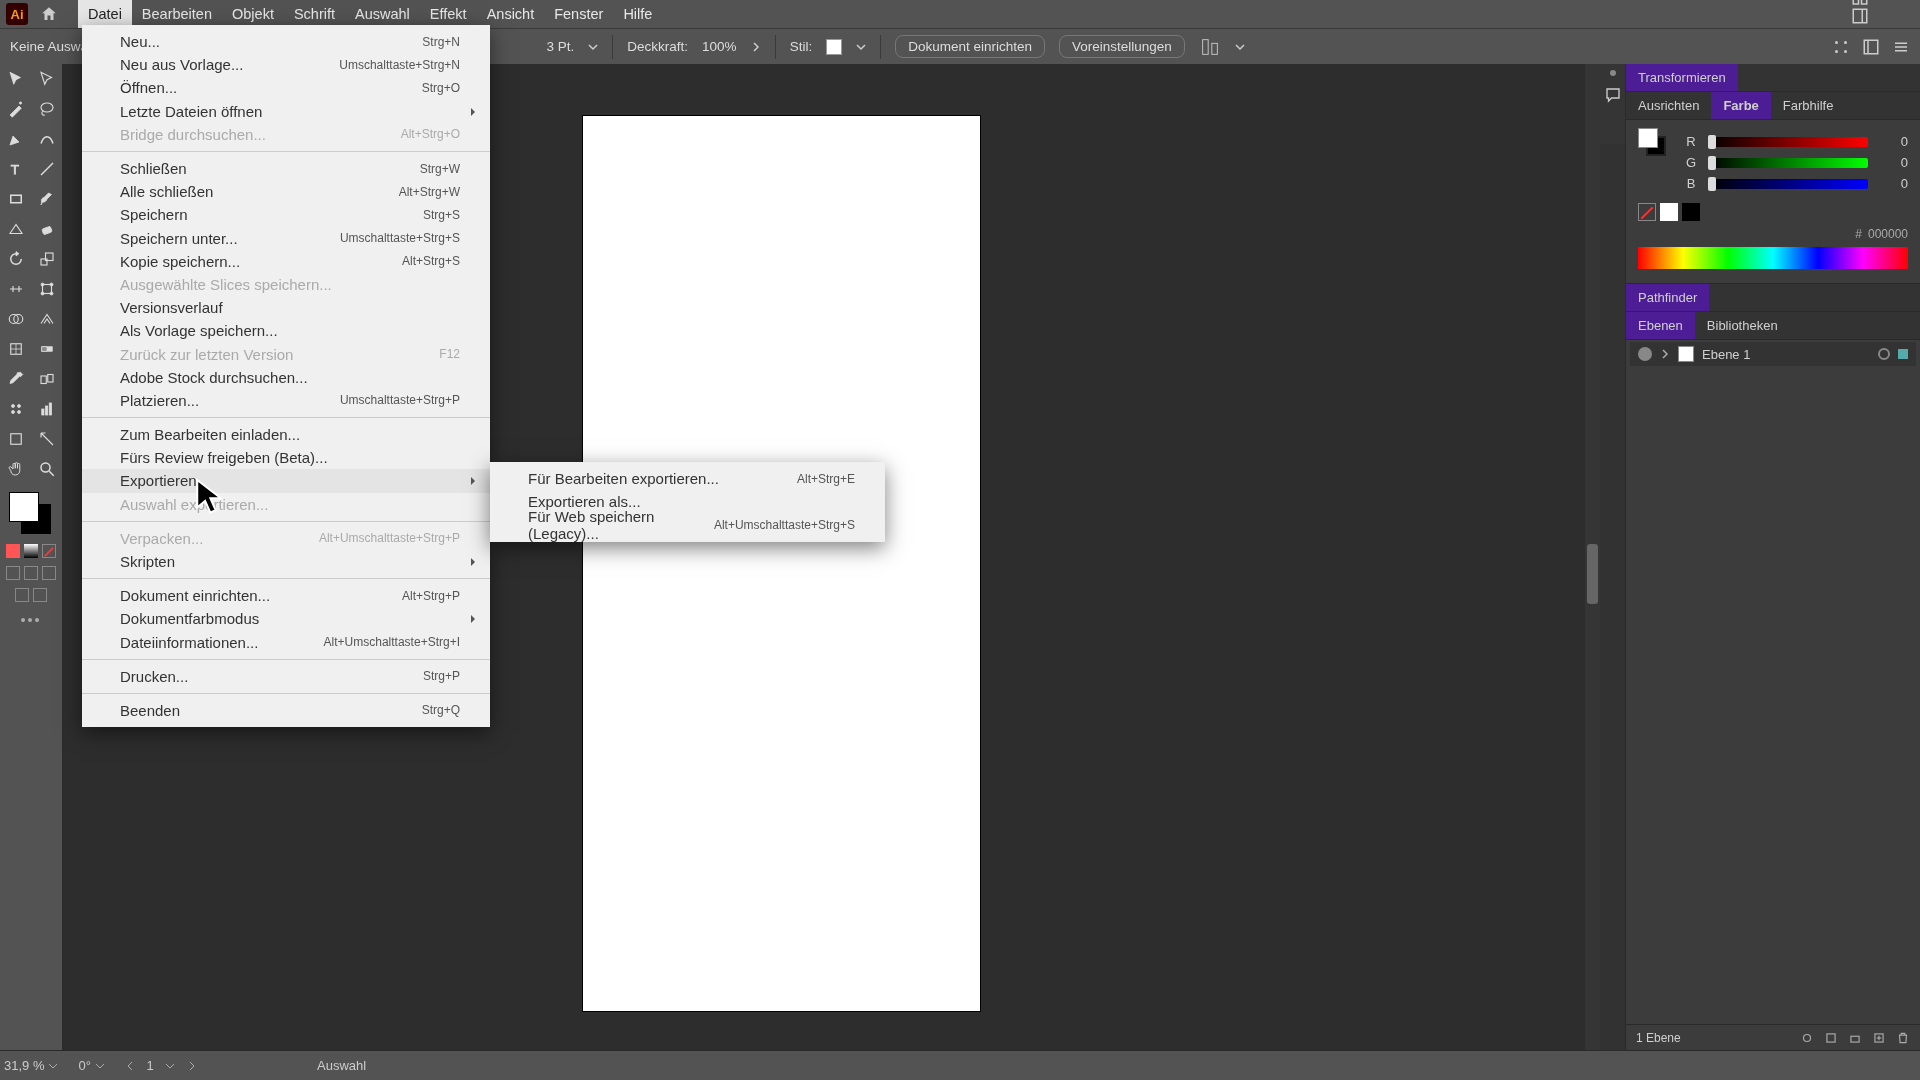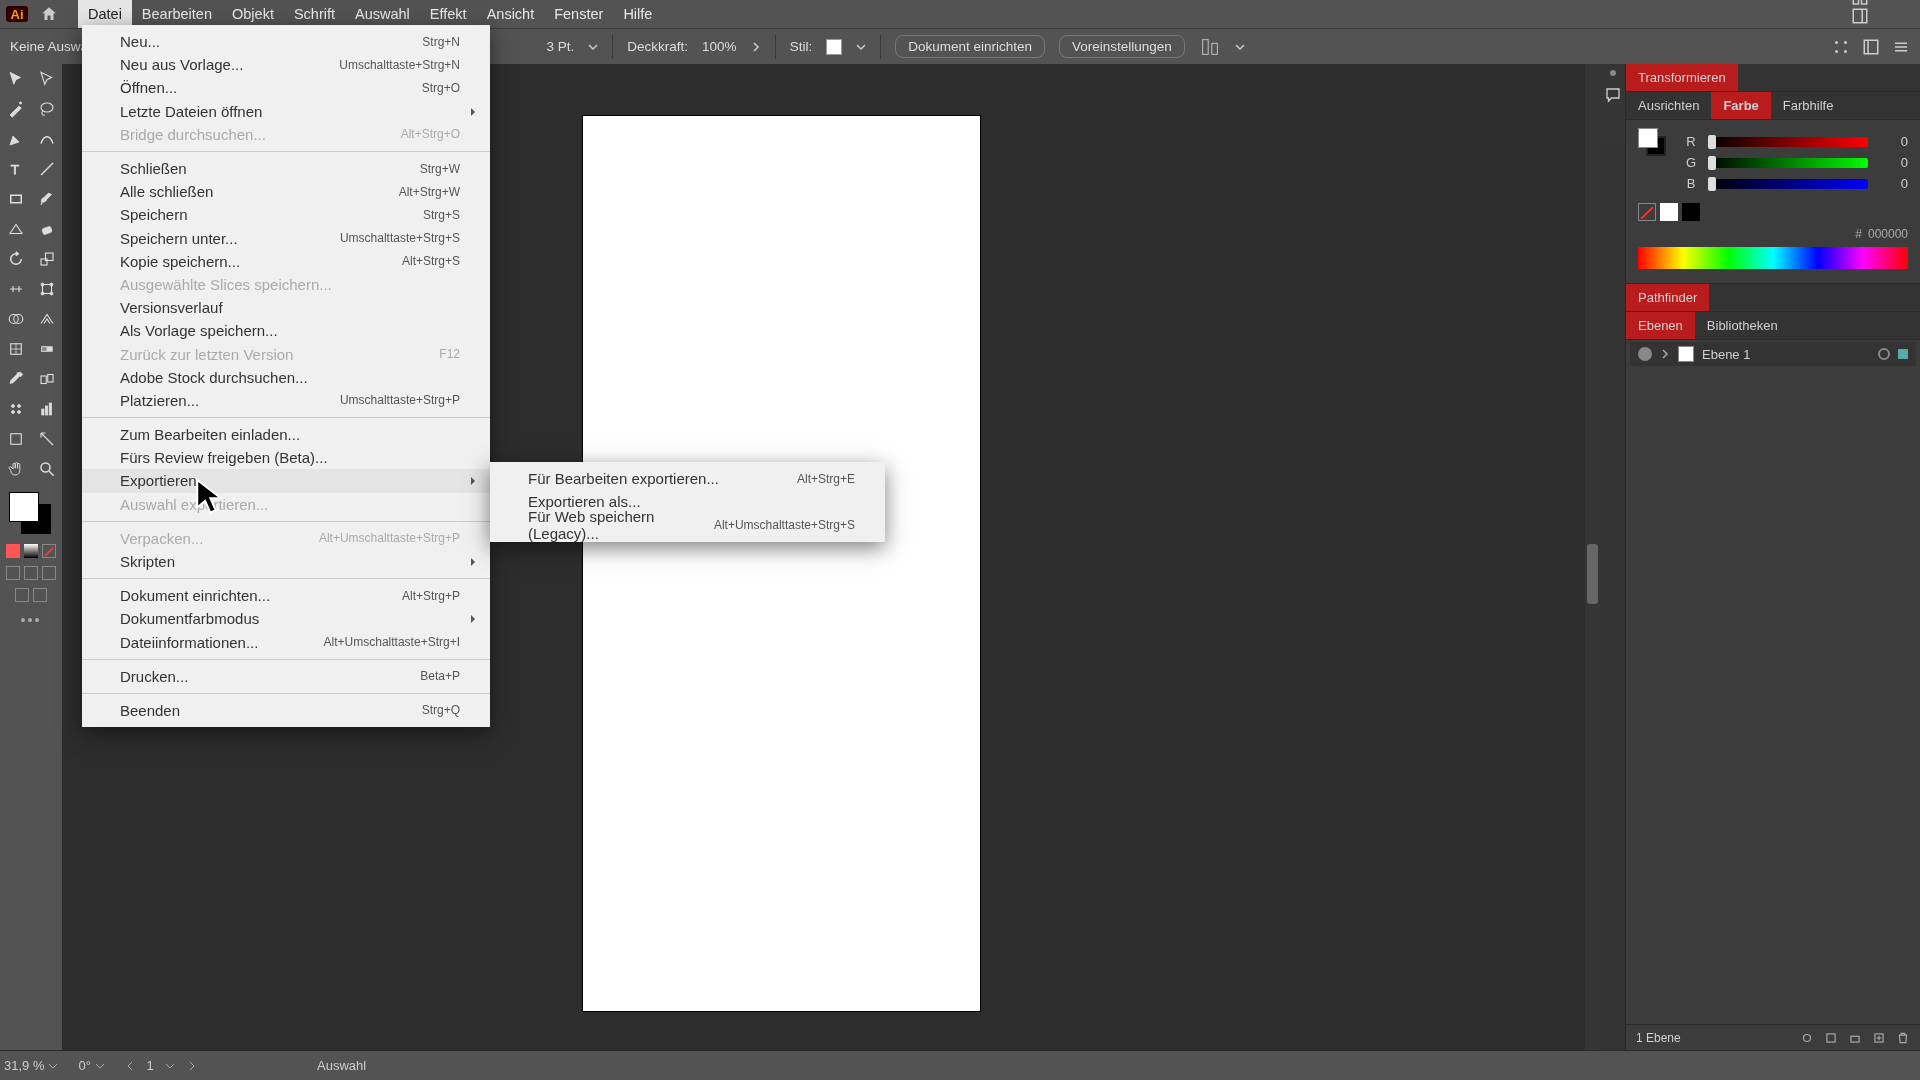--- a/index.html
+++ b/index.html
@@ -1,20 +1,20 @@
 <!DOCTYPE html>
 <html><head>
 <meta charset="utf-8">
 <style>
 * { margin:0; padding:0; box-sizing:border-box; font-family:"Segoe UI",Tahoma,sans-serif; user-select:none; }
 body { width:1920px; height:1080px; background:#323232; overflow:hidden; position:relative; color:#ccc; font-size:14.5px; }
 
 
 .menubar { position:absolute; top:0; left:0; right:0; height:28px; background:#535353; display:flex; align-items:center; padding:0 6px; }
-.ai-icon { width:22px; height:16px; background:#330000; color:#ff9a00; font-weight:bold; font-size:13px; display:flex; align-items:center; justify-content:center; margin-right:10px; border-radius:3px;}
+.ai-icon { width:22px; height:22px; background:#330000; color:#ff9a00; font-weight:bold; font-size:13px; display:flex; align-items:center; justify-content:center; margin-right:10px; border-radius:3px;}
 .home-icon { width:22px; height:22px; display:flex; align-items:center; justify-content:center; margin-right:18px; cursor:pointer;}
 .home-icon svg { width:18px; height:18px; fill:#ccc; }
 .menubar-item { padding:0 10px; height:28px; line-height:28px; color:#e8e8e8; cursor:pointer; }
 .menubar-item.active { background:#e6e6e6; color:#222; }
 .menubar-right { margin-left:auto; display:flex; align-items:center; padding-right:8px;flex-direction:column;}
 .share-btn { background:#1473e6; color:#fff; padding:3px 14px; border-radius:14px; font-size:14px; cursor:pointer;}
 .win-btn { width:18px; height:18px; display:flex; align-items:center; justify-content:center; cursor:pointer; color:#ccc;}
 .icon18 { width:18px; height:18px; fill:currentColor; }
 
 
@@ -48,21 +48,21 @@
 
 
 .comment-strip{ position:absolute; top:64px; right:295px; width:25px; height:80px; background:#353535; display:flex; flex-direction:column; align-items:center; padding-top:6px; gap:10px;}
 .comment-strip .dot{width:6px;height:6px;background:#888;border-radius:50%;}
 .comment-strip svg{width:18px;height:18px;fill:#ccc;}
 
 
 .rpanel { position:absolute; top:64px; right:0; width:295px; bottom:30px; background:#3c3c3c; border-left:1px solid #2a2a2a; font-size:13px; color:#d0d0d0;}
 .panel-tabs { display:flex; border-bottom:1px solid #2a2a2a; background:#333;}
 .panel-tabs .t { padding:6px 12px; cursor:pointer; }
-.panel-tabs .t.act { background:#b91c1c; }
+.panel-tabs .t.act { background:#4c1d95; }
 .panel-section { padding:8px 12px; border-bottom:1px solid #2a2a2a;}
 .slider-row{display:flex;align-items:center;gap:10px;margin:6px 0;}
 .slider-row .lab{width:14px;text-align:center;}
 .slider-row .track{flex:1;height:10px;position:relative;border-radius:2px;}
 .slider-row .track .knob{position:absolute;left:0;top:-2px;width:8px;height:14px;background:#ddd;border-radius:2px;}
 .track.r{background:linear-gradient(90deg,#000,#f00);}
 .track.g{background:linear-gradient(90deg,#000,#0f0);}
 .track.b{background:linear-gradient(90deg,#000,#00f);}
 .slider-row .val{width:30px;text-align:right;}
 .swatch-row{display:flex;gap:4px;align-items:center;margin:6px 0;}
@@ -633,21 +633,21 @@
           <path d="M3 1l4 4-4 4"></path>
         </svg></span>
     </div>
     <div class="mi">
       <span class="lab">Dateiinformationen...</span>
       <span class="sc">Alt+Umschalttaste+Strg+I</span>
     </div>
     <div class="msep"></div>
     <div class="mi">
       <span class="lab">Drucken...</span>
-      <span class="sc">Beta+P</span>
+      <span class="sc">Strg+P</span>
     </div>
     <div class="msep"></div>
     <div class="mi">
       <span class="lab">Beenden</span>
       <span class="sc">Strg+Q</span>
     </div>
   </div>
 <div class="menu sub" id="export-menu">
     <div class="mi">
       <span class="lab">Für Bearbeiten exportieren...</span>

